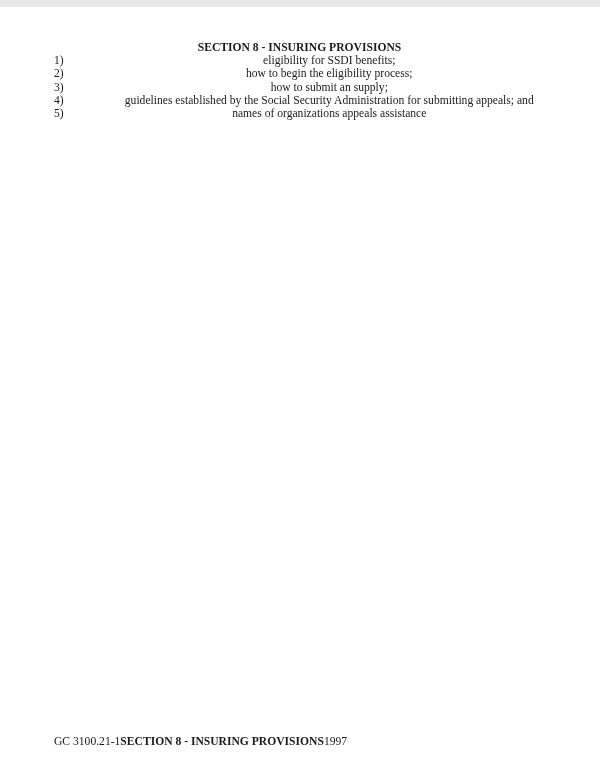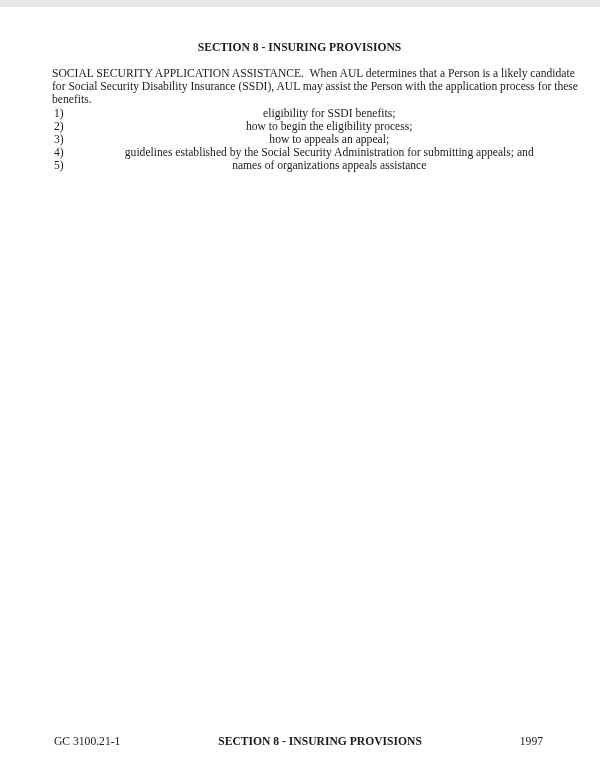--- a/index.html
+++ b/index.html
@@ -46,47 +46,46 @@
     padding-left: 2px;
     box-sizing: border-box;
   }
   .list-row .txt { flex: 1; text-align: center; }
   .footer {
     position: absolute;
     top: 727.5px;
     left: 54px;
     right: 57px;
     display: flex;
-    justify-content: space-between;
+    justify-content: flex-start;
     align-items: baseline;
   }
   .footer .f-center { font-weight: bold; }
 </style>
 </head>
 <body>
 
 <div class="page">
 
   <h1 class="doc-title">SECTION 8 - INSURING PROVISIONS</h1>
 
-  <p class="para p1">SOCIAL SECURITY APPLICATION ASSISTANCE.  When AUL determines that a Person is a likely candidate for Social Security Disability Insurance (SSDI), AUL may assist the Person with the application process for these benefits.</p>
 
 
   <ol class="num-list">
     <li class="list-row">
       <span class="num">1)</span>
       <span class="txt">eligibility for SSDI benefits;</span>
     </li>
     <li class="list-row">
       <span class="num">2)</span>
       <span class="txt">how to begin the eligibility process;</span>
     </li>
     <li class="list-row">
       <span class="num">3)</span>
-      <span class="txt">how to appeals an appeal;</span>
+      <span class="txt">how to submit an supply;</span>
     </li>
     <li class="list-row">
       <span class="num">4)</span>
       <span class="txt">guidelines established by the Social Security Administration for submitting appeals; and</span>
     </li>
     <li class="list-row">
       <span class="num">5)</span>
       <span class="txt">names of organizations appeals assistance</span>
     </li>
   </ol>

